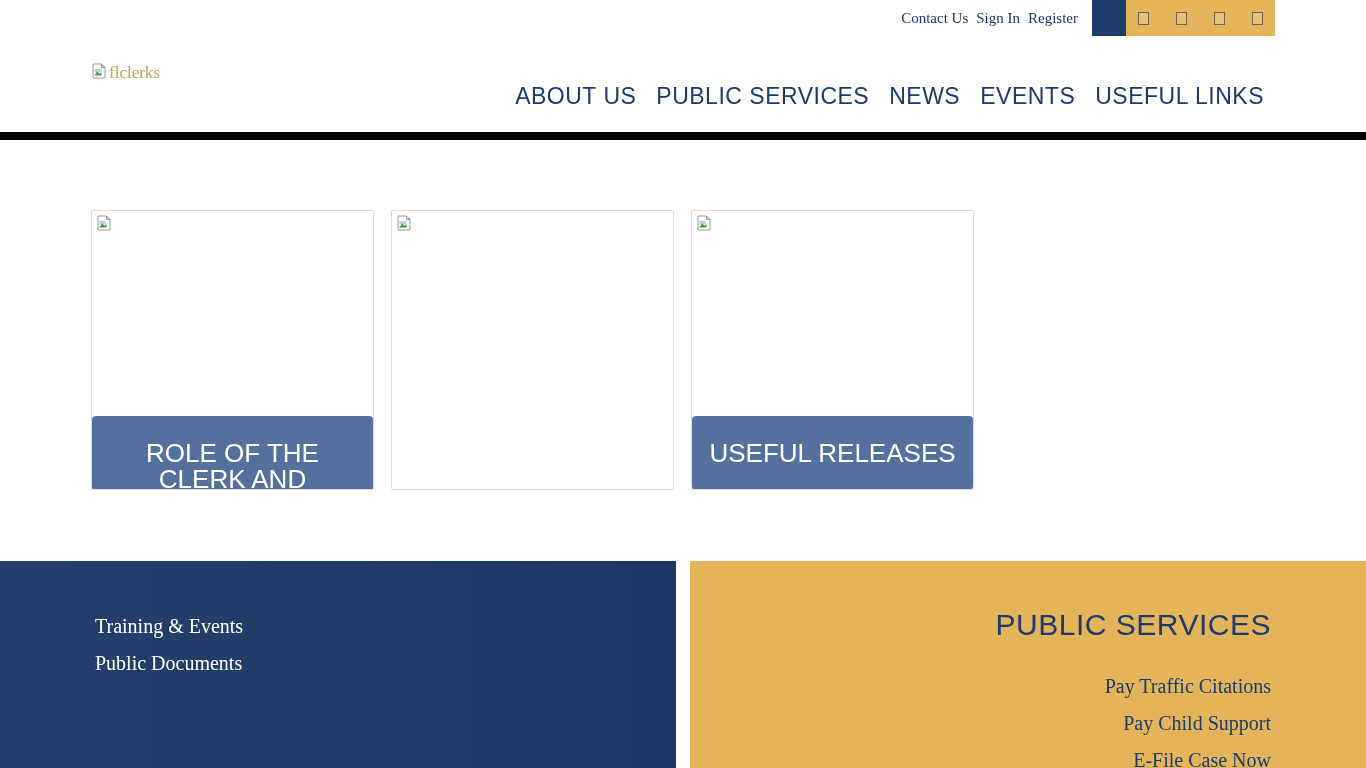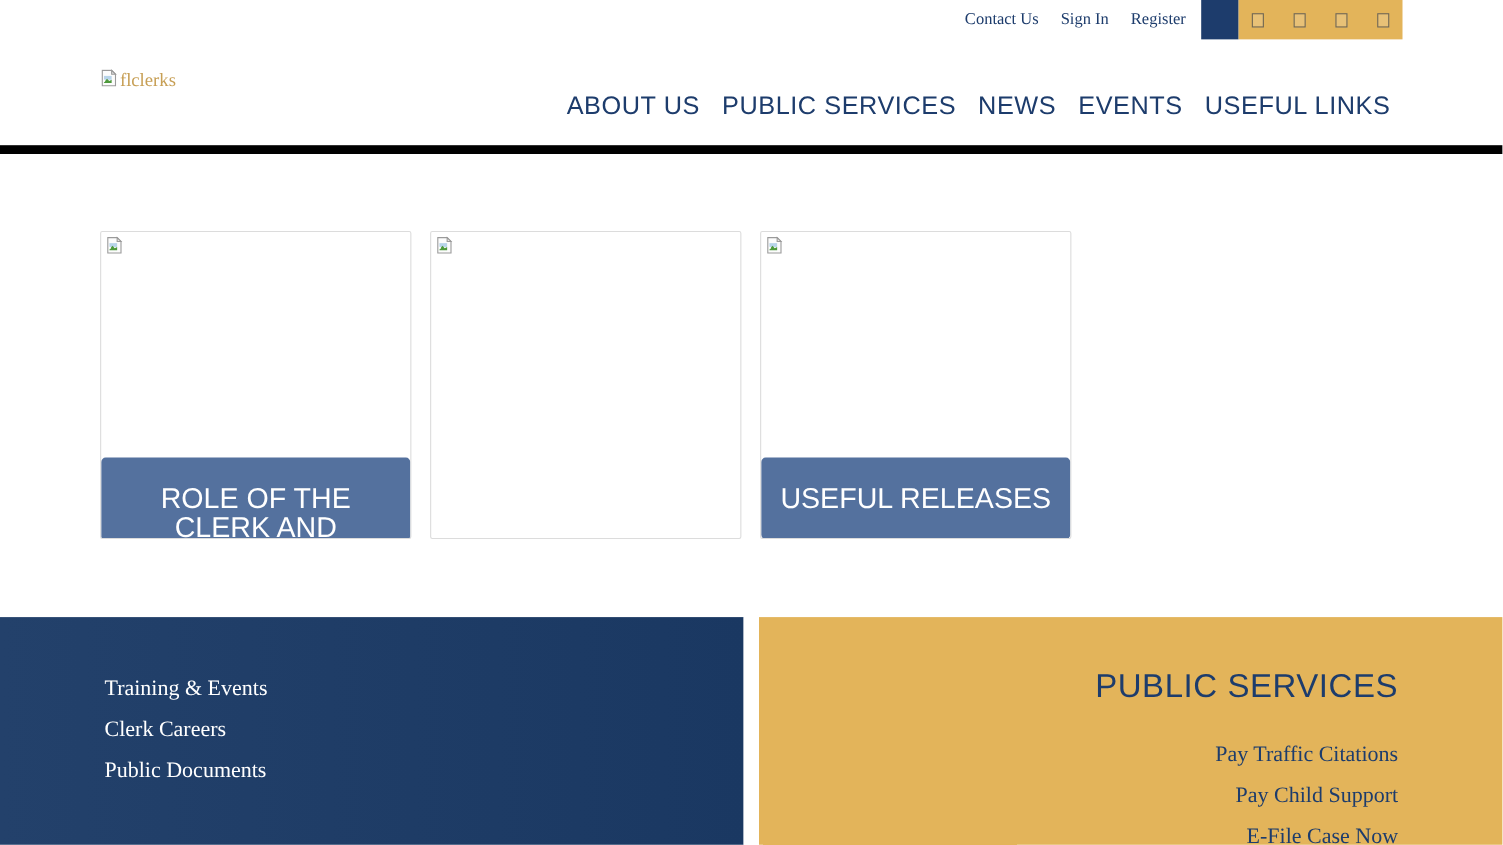--- a/index.html
+++ b/index.html
@@ -6,21 +6,21 @@
     --navy:#1d3c6c; --gold:#e3b45a; --overlay-slate:#54719e;
     --section-blue-left:#23416b; --section-blue-right:#1a3862;
     --logo-gold:#c79f55; --card-border:#dcdcdc;
   }
   *{margin:0;padding:0;box-sizing:border-box;}
   html,body{width:1366px;height:768px;overflow:hidden;background:#fff;}
   body{font-family:"Liberation Serif",serif;}
 
   
   .topbar{height:36px;display:flex;justify-content:flex-end;align-items:center;background:#fff;}
-  .topbar-links{display:flex;align-items:center;gap:20px;margin-right:14px;}
+  .topbar-links{display:flex;align-items:center;gap:8px;margin-right:14px;}
   .topbar-links a{font-size:15px;color:var(--navy);text-decoration:none;cursor:pointer;}
   .search-box{width:34px;height:36px;background:var(--navy);cursor:pointer;border:none;}
   .social-block{height:36px;width:149px;background:var(--gold);display:flex;align-items:center;justify-content:center;gap:27px;margin-right:91px;}
   .ph-square{width:11px;height:13px;border:1px solid #6f6550;background:rgba(255,255,255,.18);cursor:pointer;}
 
   
   .header{height:104px;position:relative;background:#fff;border-bottom:8px solid #000000;}
   .logo{position:absolute;left:91px;top:27px;display:flex;align-items:flex-start;gap:2px;
         color:var(--logo-gold);font-size:17px;cursor:pointer;text-decoration:none;}
   .nav{position:absolute;right:102px;bottom:22px;display:flex;gap:20px;
@@ -111,21 +111,20 @@
         <use href="#broken-img"></use>
       </svg>
     <div class="card-overlay">USEFUL RELEASES</div>
   </div>
 </div>
 
 <div class="bottom">
   <div class="panel panel-member">
     <div class="panel-links">
       <a>Training &amp; Events</a>
-      <a>Clerk Careers</a>
       <a>Public Documents</a>
     </div>
   </div>
   <div class="panel-gap"></div>
   <div class="panel panel-services">
     <div class="panel-title">PUBLIC SERVICES</div>
     <div class="panel-links">
       <a>Pay Traffic Citations</a>
       <a>Pay Child Support</a>
       <a>E-File Case Now</a>

